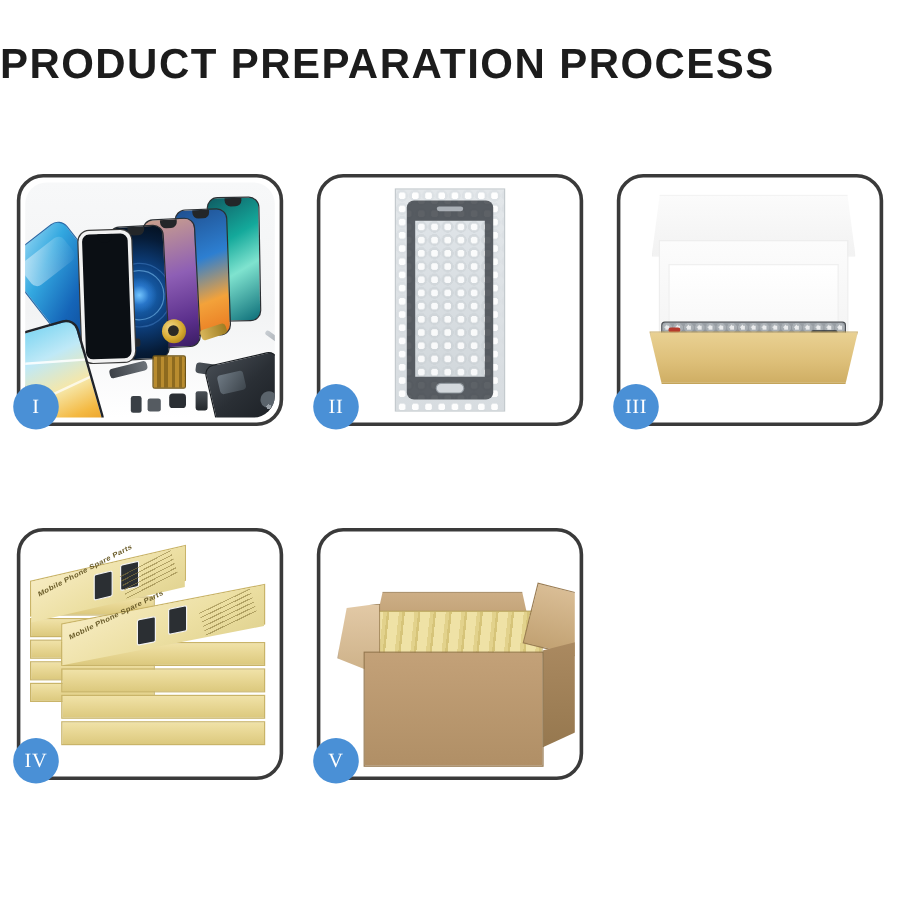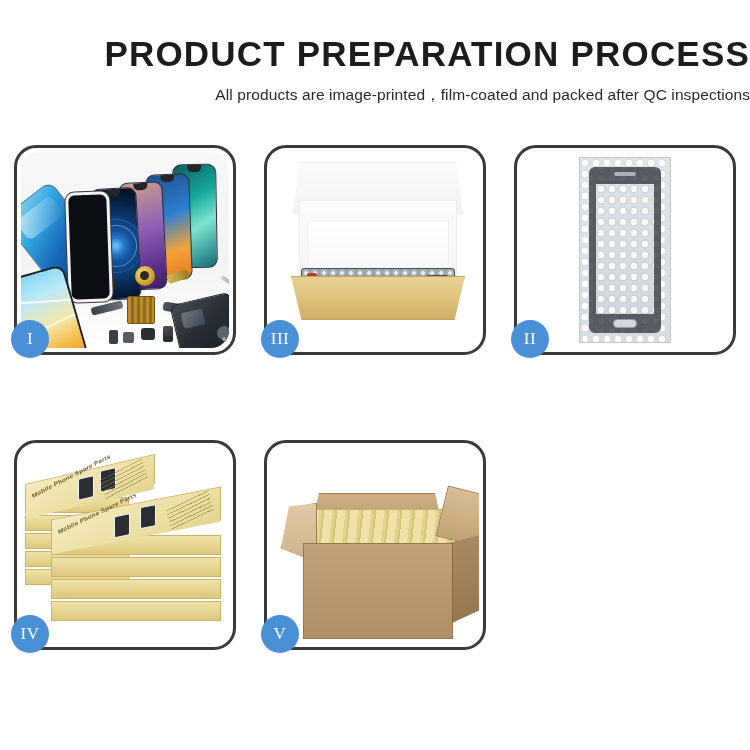--- a/index.html
+++ b/index.html
@@ -7,21 +7,21 @@
   body {
     width: 750px; height: 750px;
     background: #ffffff;
     font-family: "Liberation Sans", sans-serif;
     overflow: hidden;
   }
 
   .page { width: 750px; height: 750px; position: relative; }
 
   
-  .header { padding-top: 34px; text-align: right; }
+  .header { padding-top: 34px; text-align: left; }
 
   .title {
     font-size: 35px;
     font-weight: 700;
     letter-spacing: 1.2px;
     color: #1c1c1c;
     line-height: 1.15;
     font-family: "Liberation Sans", sans-serif;
   }
 
@@ -440,21 +440,20 @@
     background: rgba(150,120,80,.45);
   }
 </style>
 </head>
 <body>
 
 <div class="page">
 
   <div class="header">
     <div class="title">PRODUCT PREPARATION PROCESS</div>
-    <div class="subtitle">All products are image-printed，film-coated and packed after QC inspections</div>
   </div>
 
   <div class="grid">
 
     <div class="panel">
       <div class="panel-inner p1">
 
         <div class="film-dark"></div>
         <div class="film-blue"></div>
 
@@ -484,40 +483,40 @@
           <div class="pt backplate"></div>
           <div class="pt tweezer"></div>
           <div class="pt screws"></div>
         </div>
 
       </div>
       <div class="badge">I</div>
     </div>
 
     <div class="panel">
-      <div class="panel-inner p3">
-        <div class="box3-lid"></div>
-        <div class="box3-back"></div>
-        <div class="box3-foam"></div>
-        <div class="box3-screen"></div>
-        <div class="box3-front"></div>
-      </div>
-      <div class="badge">III</div>
-    </div>
-
-    <div class="panel">
       <div class="panel-inner p2">
         <div class="bubble-screen">
           <div class="screen-frame">
             <div class="earpiece"></div>
             <div class="home-btn"></div>
           </div>
         </div>
       </div>
       <div class="badge">II</div>
+    </div>
+
+    <div class="panel">
+      <div class="panel-inner p3">
+        <div class="box3-lid"></div>
+        <div class="box3-back"></div>
+        <div class="box3-foam"></div>
+        <div class="box3-screen"></div>
+        <div class="box3-front"></div>
+      </div>
+      <div class="badge">III</div>
     </div>
 
     <div class="panel">
       <div class="panel-inner p4">
         <div class="stack">
 
           <div class="sbox" style="left:0px; top:34px; width:104px; height:16px;"></div>
           <div class="sbox" style="left:0px; top:52px; width:104px; height:16px;"></div>
           <div class="sbox" style="left:0px; top:70px; width:104px; height:16px;"></div>
           <div class="sbox" style="left:0px; top:88px; width:104px; height:16px;"></div>

